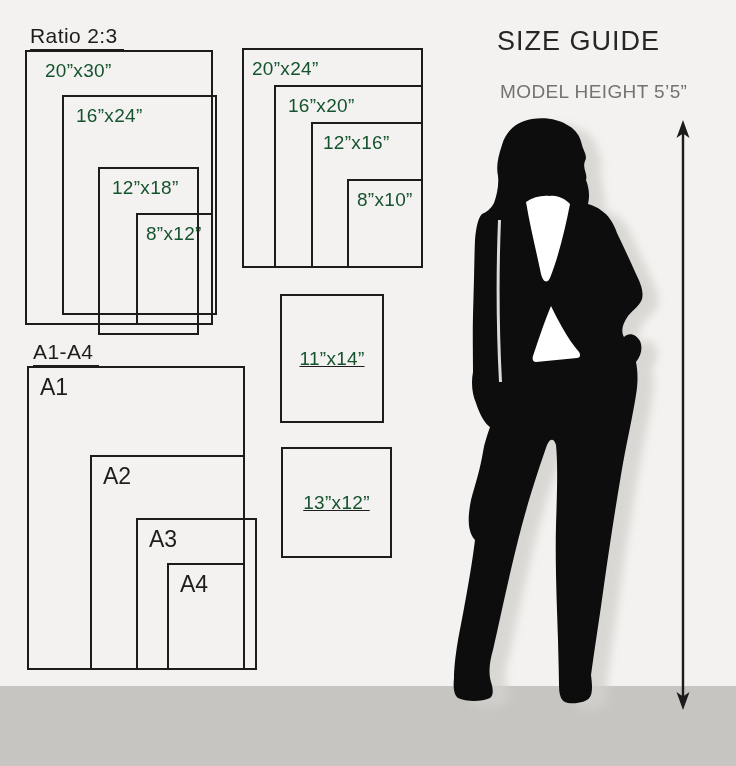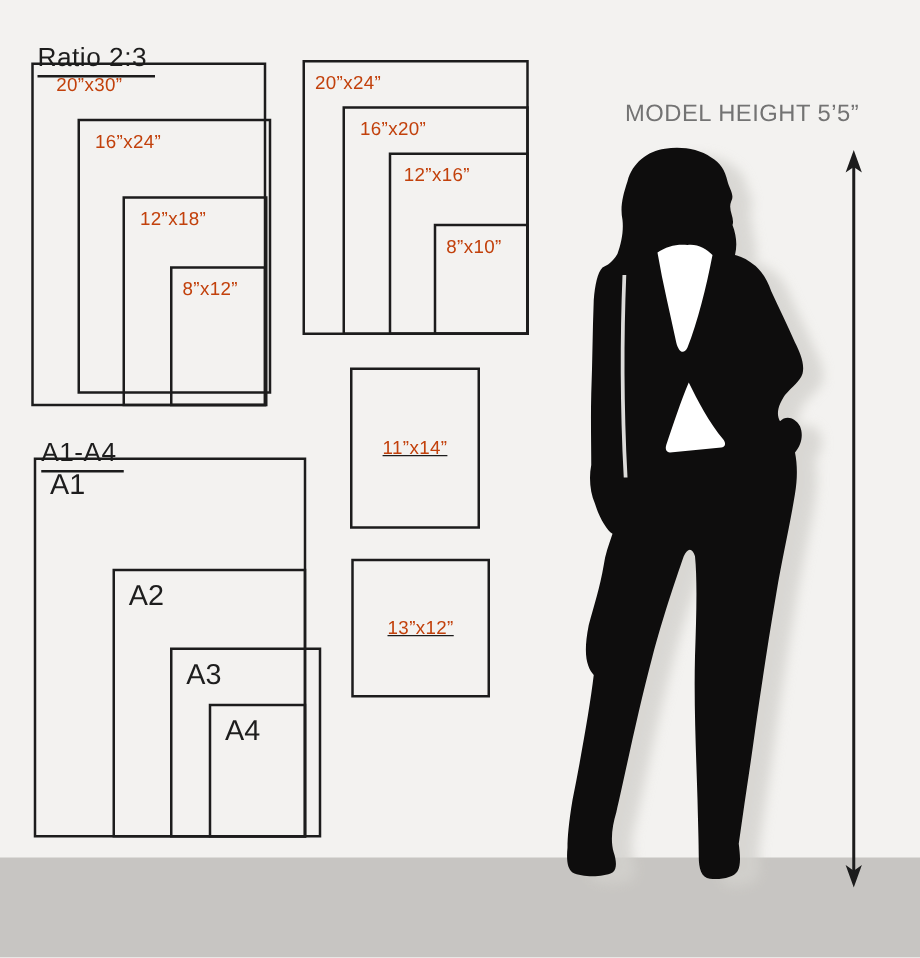--- a/index.html
+++ b/index.html
@@ -3,50 +3,51 @@
 <meta charset="utf-8">
 <style>
   html,body{margin:0;padding:0;background:#e9e8e6;}
   .canvas{
     position:relative;width:736px;height:766px;overflow:hidden;
     background:#f3f2f0;color:#1d1d1d;
     font-family:"Liberation Sans", sans-serif;
   }
   .floor{position:absolute;left:0;top:686px;width:736px;height:80px;background:#c7c5c2;}
   .box{position:absolute;border:2px solid #1c1c1c;box-sizing:border-box;background:transparent;}
-  .lbl{font-size:15px;letter-spacing:.3px;white-space:nowrap;color:#c2410c;}
+  .lbl{font-size:19px;letter-spacing:.3px;white-space:nowrap;color:#14532d;}
   .tl{position:absolute;left:12px;top:8px;}
   .center-box{display:flex;align-items:center;justify-content:center;text-decoration:underline;}
   .a-lbl{position:absolute;left:11px;top:6px;font-size:23px;white-space:nowrap;}
   .grp-label{
     position:absolute;font-size:21px;letter-spacing:.4px;white-space:nowrap;
-    border-bottom:2px solid #1c1c1c;padding:0 6px 1px 0;display:inline-block;margin-top:11px;
+    border-bottom:2px solid #1c1c1c;padding:0 6px 1px 0;display:inline-block;
   }
   .title{position:absolute;left:497px;top:26px;font-size:27px;letter-spacing:1px;color:#262626;white-space:nowrap;}
   .subtitle{position:absolute;left:500px;top:81px;font-size:19px;letter-spacing:.4px;color:#737373;white-space:nowrap;}
   svg{position:absolute;overflow:visible;}
 </style>
 </head>
 <body>
 
 <div class="canvas">
 
   <div class="floor"></div>
 
+  <div class="title">SIZE GUIDE</div>
   <div class="subtitle">MODEL HEIGHT 5’5”</div>
 
   <span class="grp-label" style="left:30px;top:24px">Ratio 2:3</span>
 
   <div class="box" style="left:25px;top:50px;width:188px;height:275px">
     <span class="lbl tl" style="left:18px">20”x30”</span>
   </div>
   <div class="box" style="left:62px;top:95px;width:155px;height:220px">
     <span class="lbl tl">16”x24”</span>
   </div>
-  <div class="box" style="left:98px;top:157px;width:116px;height:168px">
+  <div class="box" style="left:98px;top:167px;width:101px;height:168px">
     <span class="lbl tl">12”x18”</span>
   </div>
   <div class="box" style="left:136px;top:213px;width:77px;height:112px">
     <span class="lbl tl" style="left:8px">8”x12”</span>
   </div>
 
   <div class="box" style="left:242px;top:48px;width:181px;height:220px">
     <span class="lbl tl" style="left:8px">20”x24”</span>
   </div>
   <div class="box" style="left:274px;top:85px;width:149px;height:183px">

